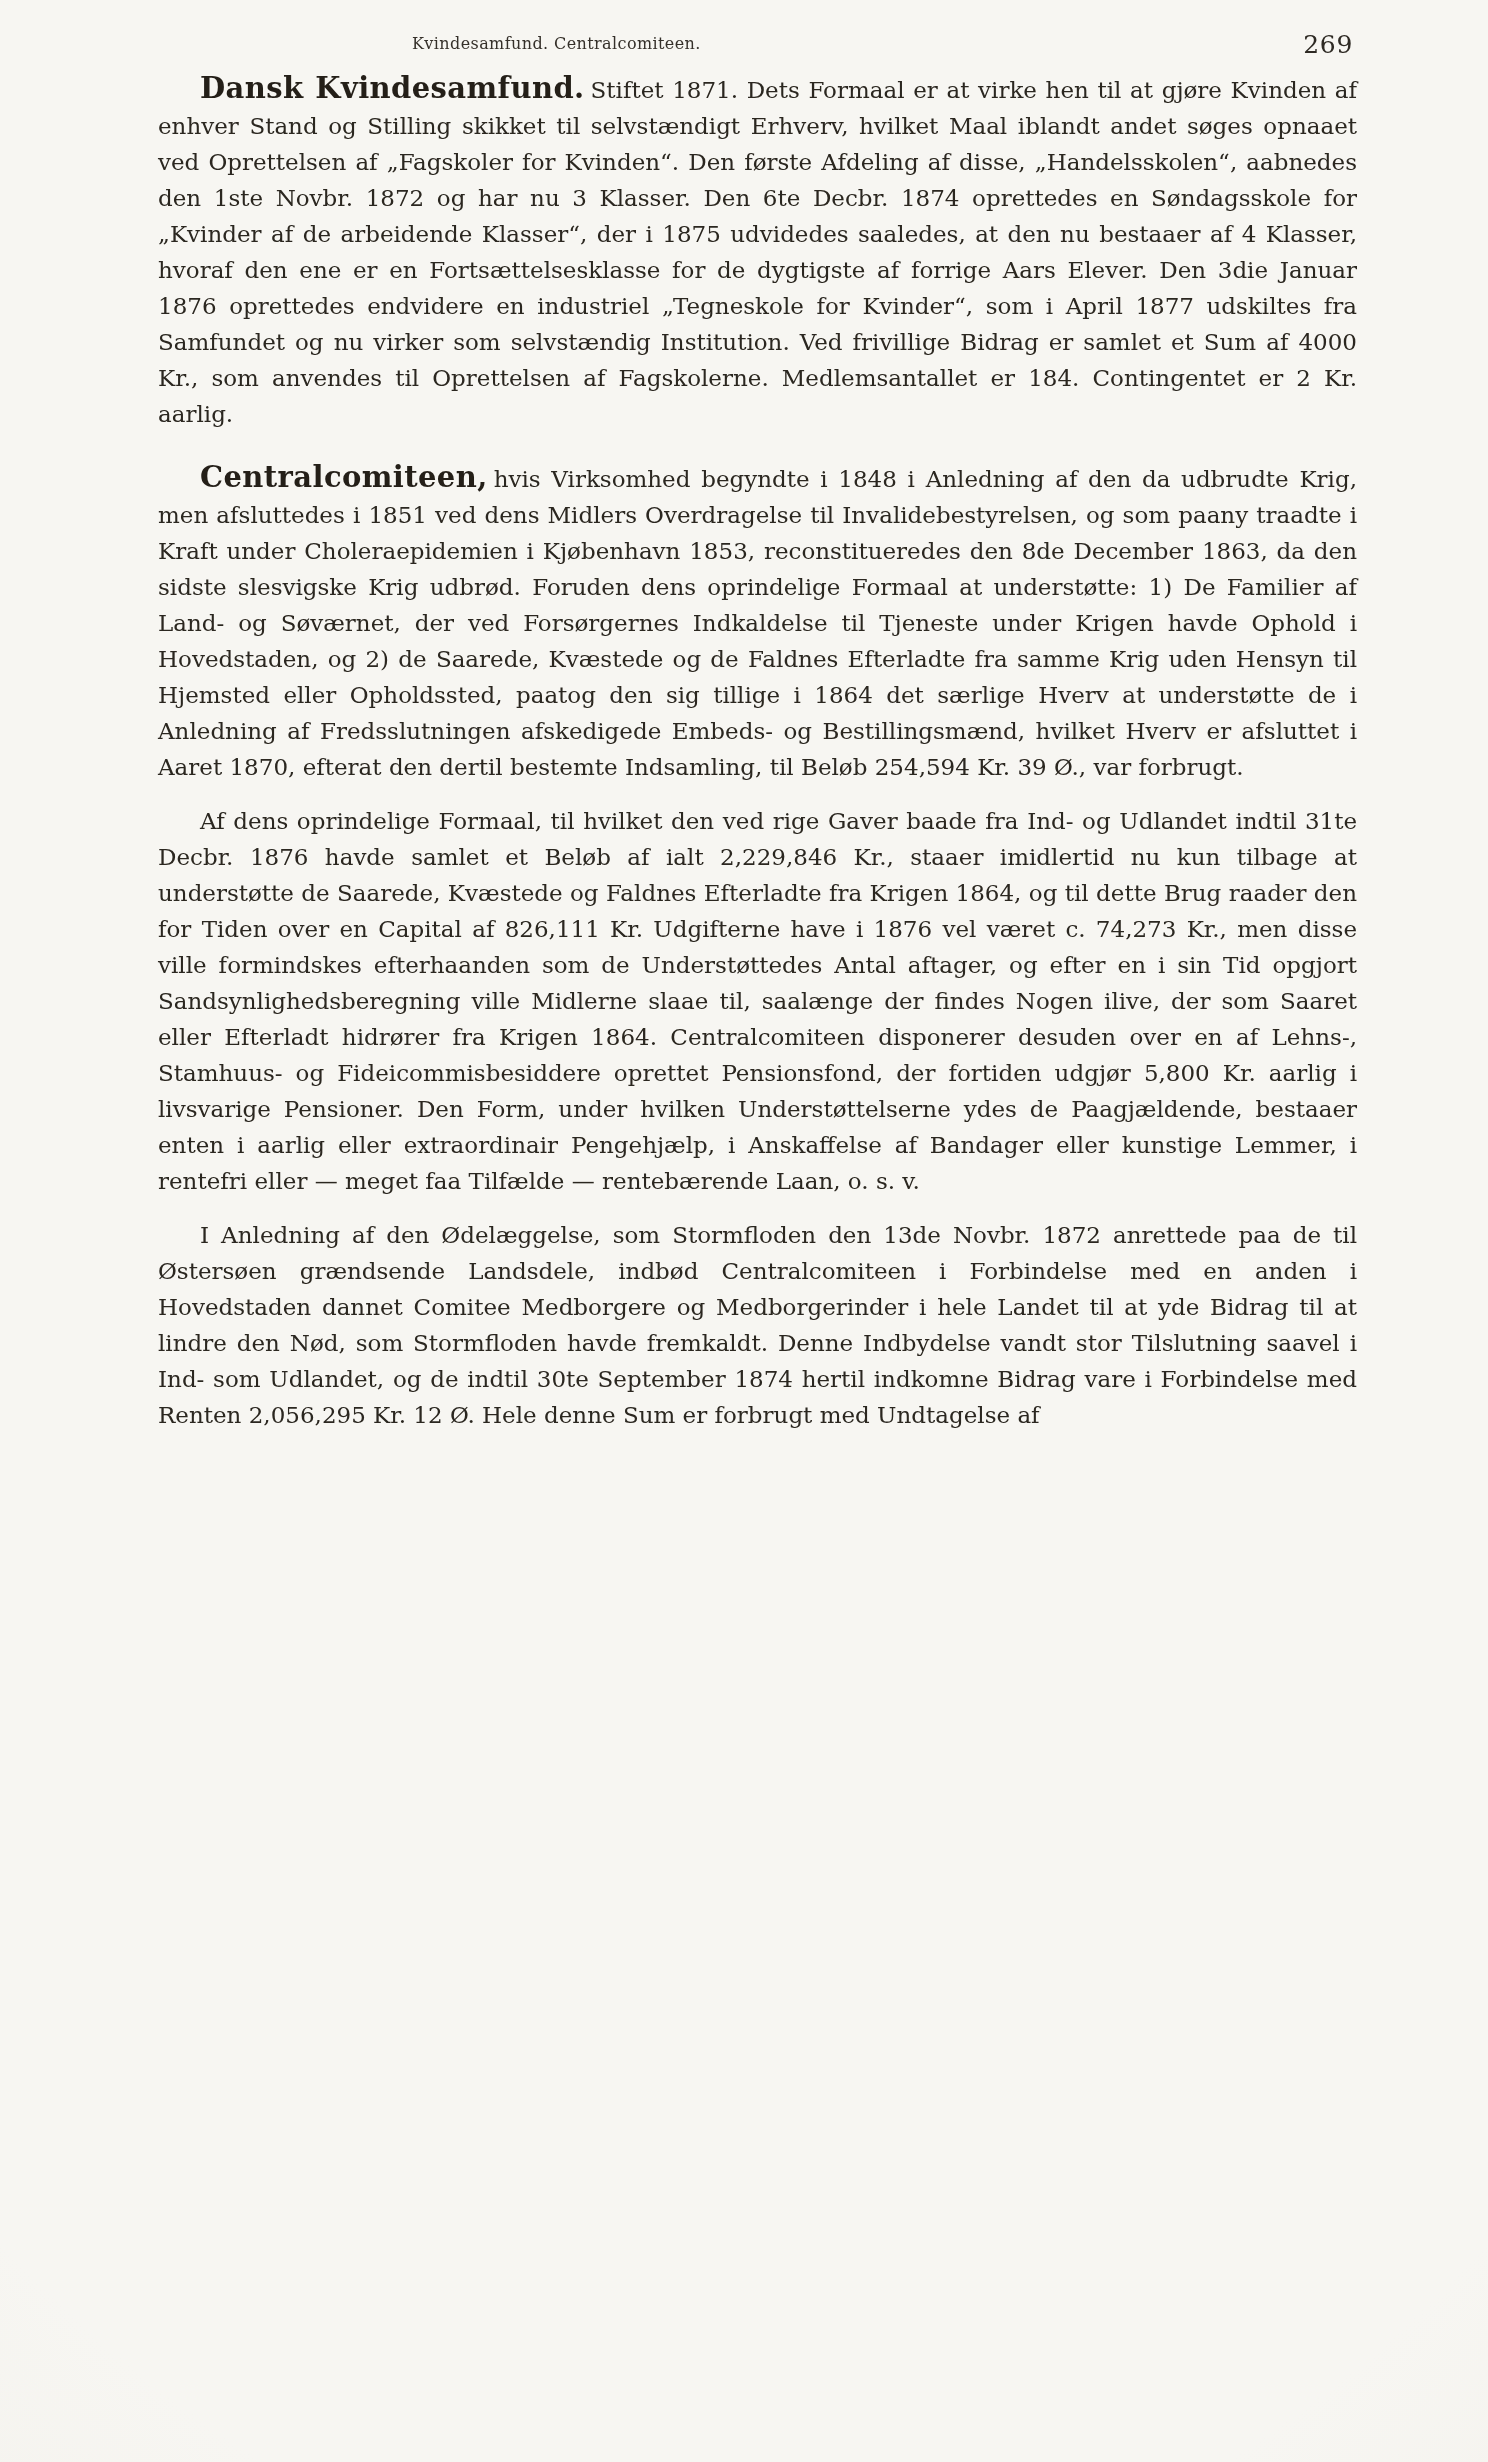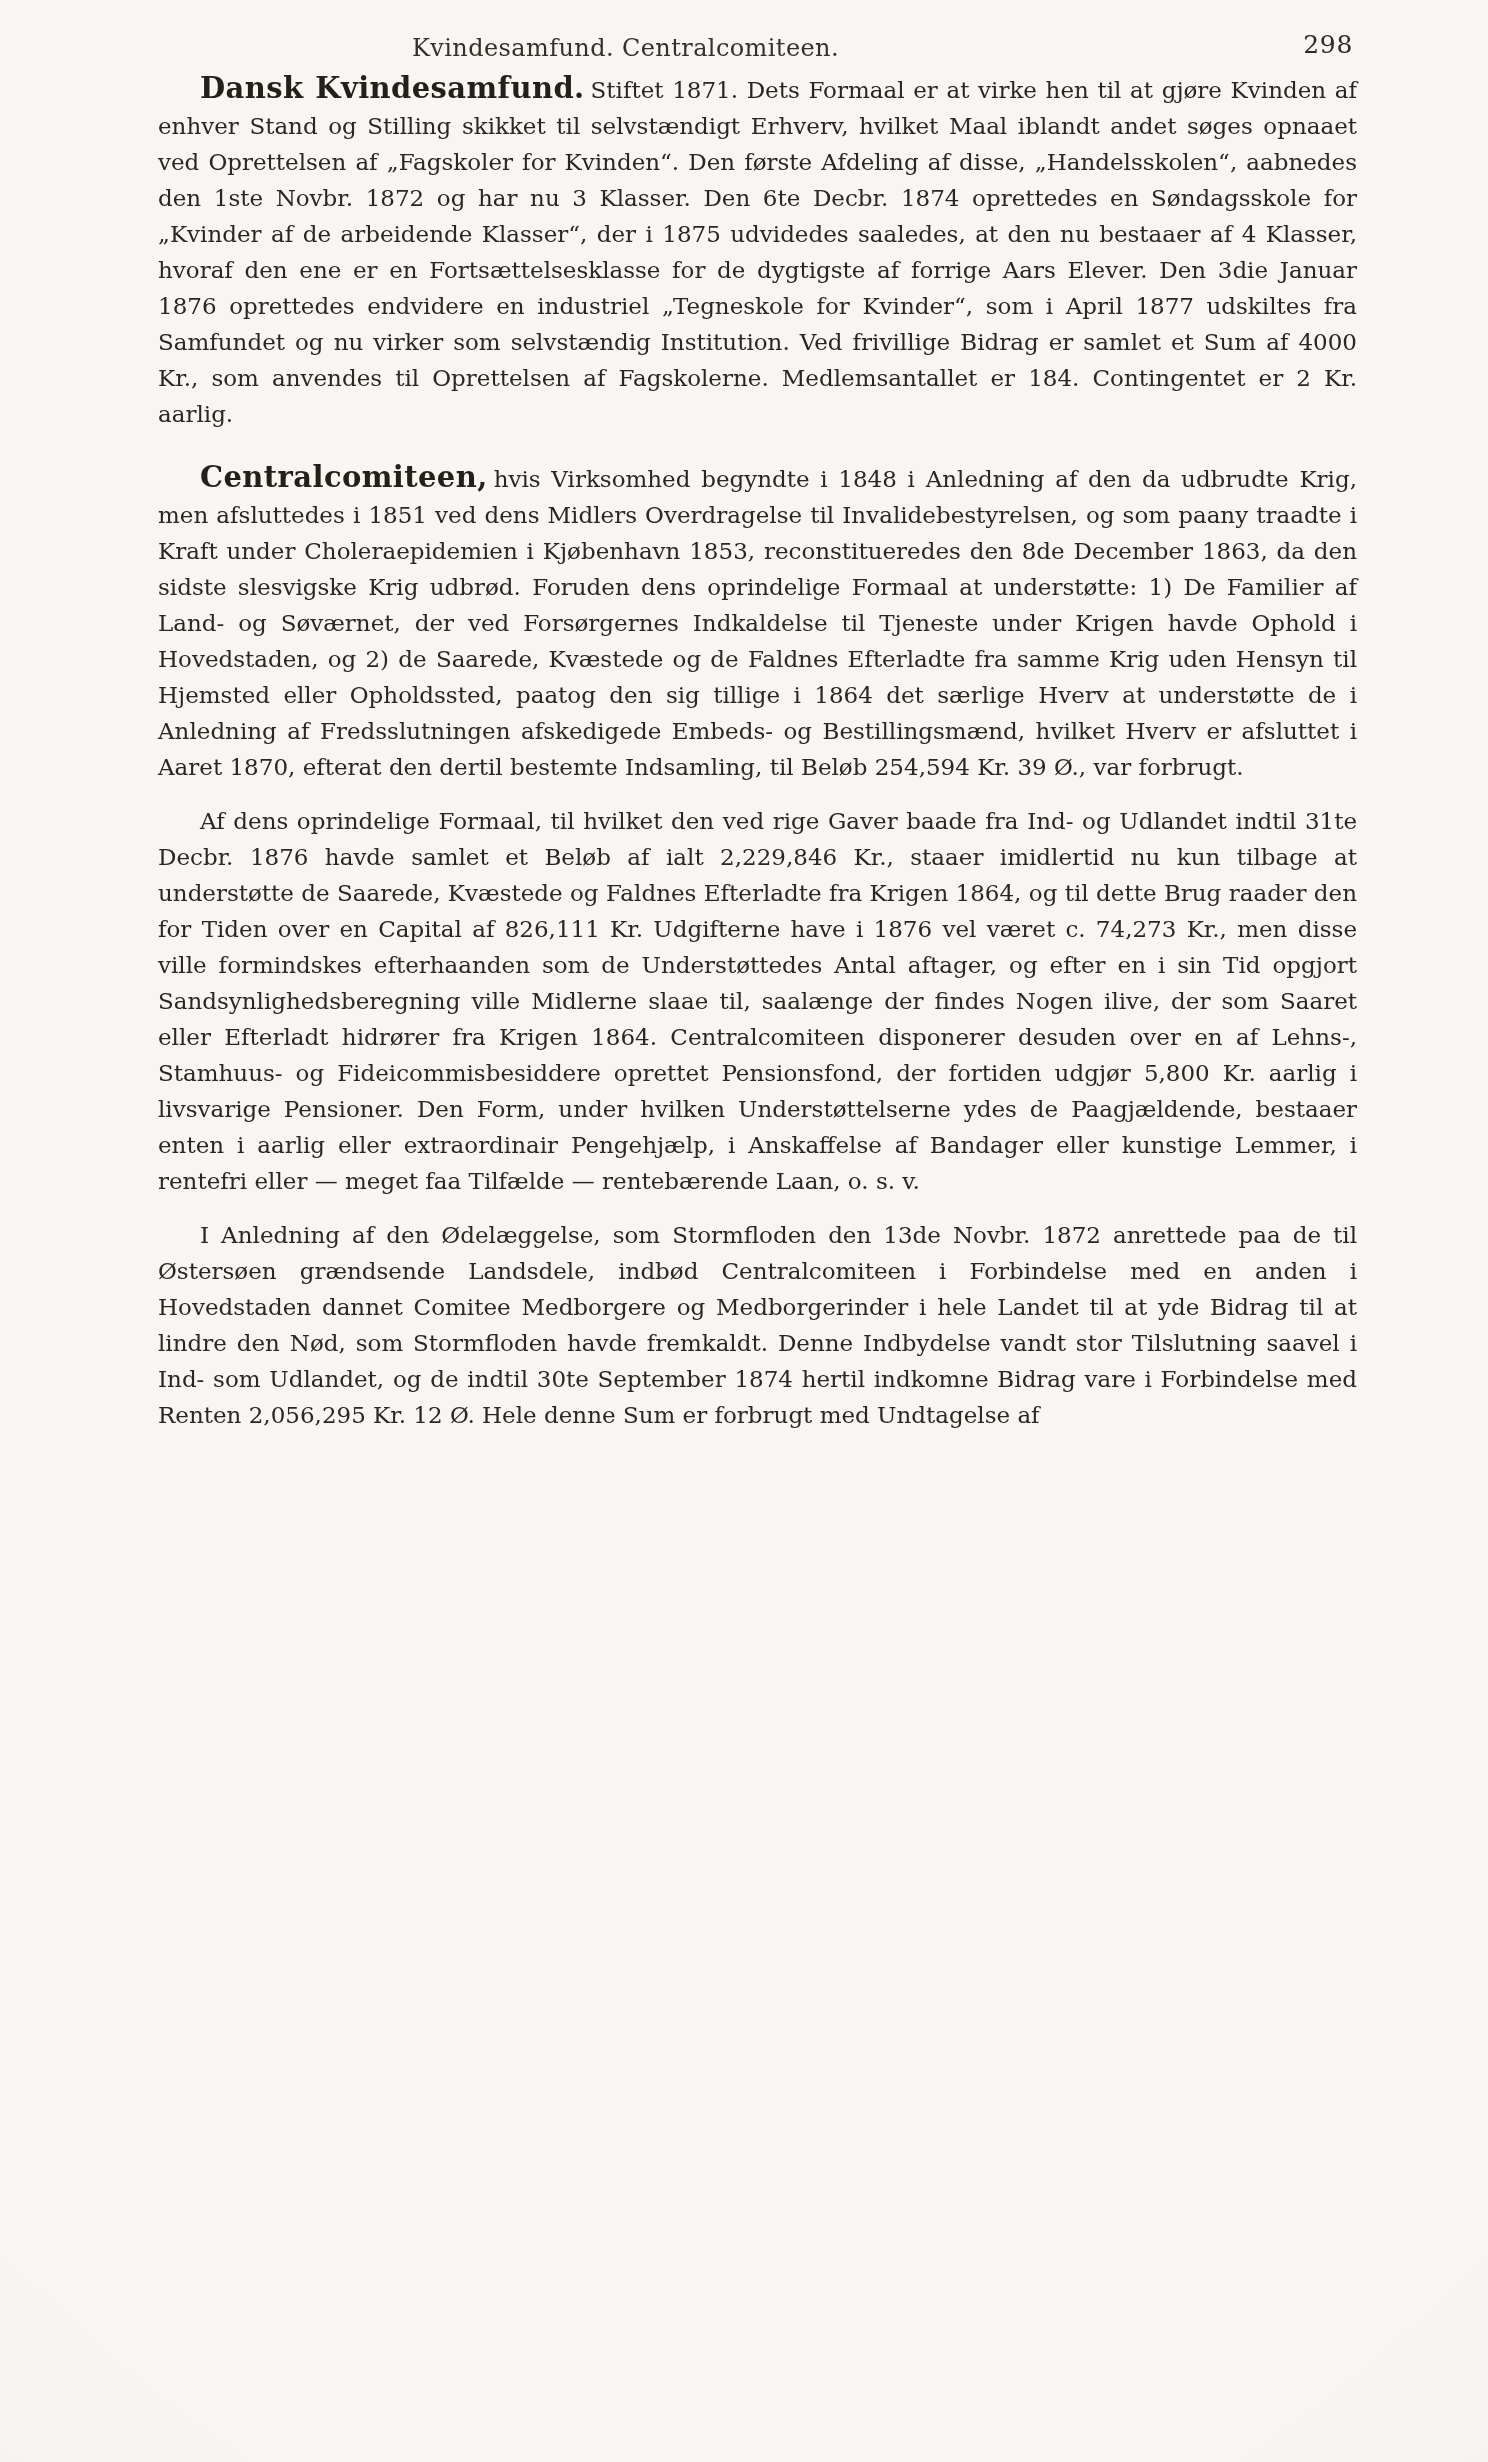--- a/index.html
+++ b/index.html
@@ -25,21 +25,21 @@
     position: absolute;
     top: 28px;
     left: 0;
     width: 100%;
     height: 37px;
   }
   .running-title {
     position: absolute;
     left: 412px;
     top: 6px;
-    font-size: 24px;
+    font-size: 16px;
     letter-spacing: 0.4px;
     color: #35302a;
     white-space: nowrap;
   }
   .page-number {
     position: absolute;
     right: 136px;
     top: 1.5px;
     font-size: 25px;
     letter-spacing: 0.7px;
@@ -78,21 +78,21 @@
     padding: 0;
   }
 </style>
 </head>
 <body>
 
 <div class="page">
 
   <div class="header">
     <span class="running-title">Kvindesamfund. Centralcomiteen.</span>
-    <span class="page-number">298</span>
+    <span class="page-number">269</span>
   </div>
 
   <div class="text-block">
 
     <p class="para">
       <span class="lead">Dansk Kvindesamfund.</span><span>Stiftet 1871. Dets Formaal er at virke hen til at gjøre Kvinden af enhver Stand og Stilling skikket til selvstændigt Erhverv, hvilket Maal iblandt andet søges opnaaet ved Oprettelsen af „Fagskoler for Kvinden“. Den første Afdeling af disse, „Handelsskolen“, aabnedes den 1ste Novbr. 1872 og har nu 3 Klasser. Den 6te Decbr. 1874 oprettedes en Søndagsskole for „Kvinder af de arbeidende Klasser“, der i 1875 udvidedes saaledes, at den nu bestaaer af 4 Klasser, hvoraf den ene er en Fortsættelsesklasse for de dygtigste af forrige Aars Elever. Den 3die Januar 1876 oprettedes endvidere en industriel „Tegneskole for Kvinder“, som i April 1877 udskiltes fra Samfundet og nu virker som selvstændig Institution. Ved frivillige Bidrag er samlet et Sum af 4000 Kr., som anvendes til Oprettelsen af Fagskolerne. Medlemsantallet er 184. Contingentet er 2 Kr. aarlig.</span>
     </p>
 
     <p class="para para--section">
       <span class="lead">Centralcomiteen,</span><span>hvis Virksomhed begyndte i 1848 i Anledning af den da udbrudte Krig, men afsluttedes i 1851 ved dens Midlers Overdragelse til Invalidebestyrelsen, og som paany traadte i Kraft under Choleraepidemien i Kjøbenhavn 1853, reconstitueredes den 8de December 1863, da den sidste slesvigske Krig udbrød. Foruden dens oprindelige Formaal at understøtte: 1) De Familier af Land- og Søværnet, der ved Forsørgernes Indkaldelse til Tjeneste under Krigen havde Ophold i Hovedstaden, og 2) de Saarede, Kvæstede og de Faldnes Efterladte fra samme Krig uden Hensyn til Hjemsted eller Opholdssted, paatog den sig tillige i 1864 det særlige Hverv at understøtte de i Anledning af Fredsslutningen afskedigede Embeds- og Bestillingsmænd, hvilket Hverv er afsluttet i Aaret 1870, efterat den dertil bestemte Indsamling, til Beløb 254,594 Kr. 39 Ø., var forbrugt.</span>

